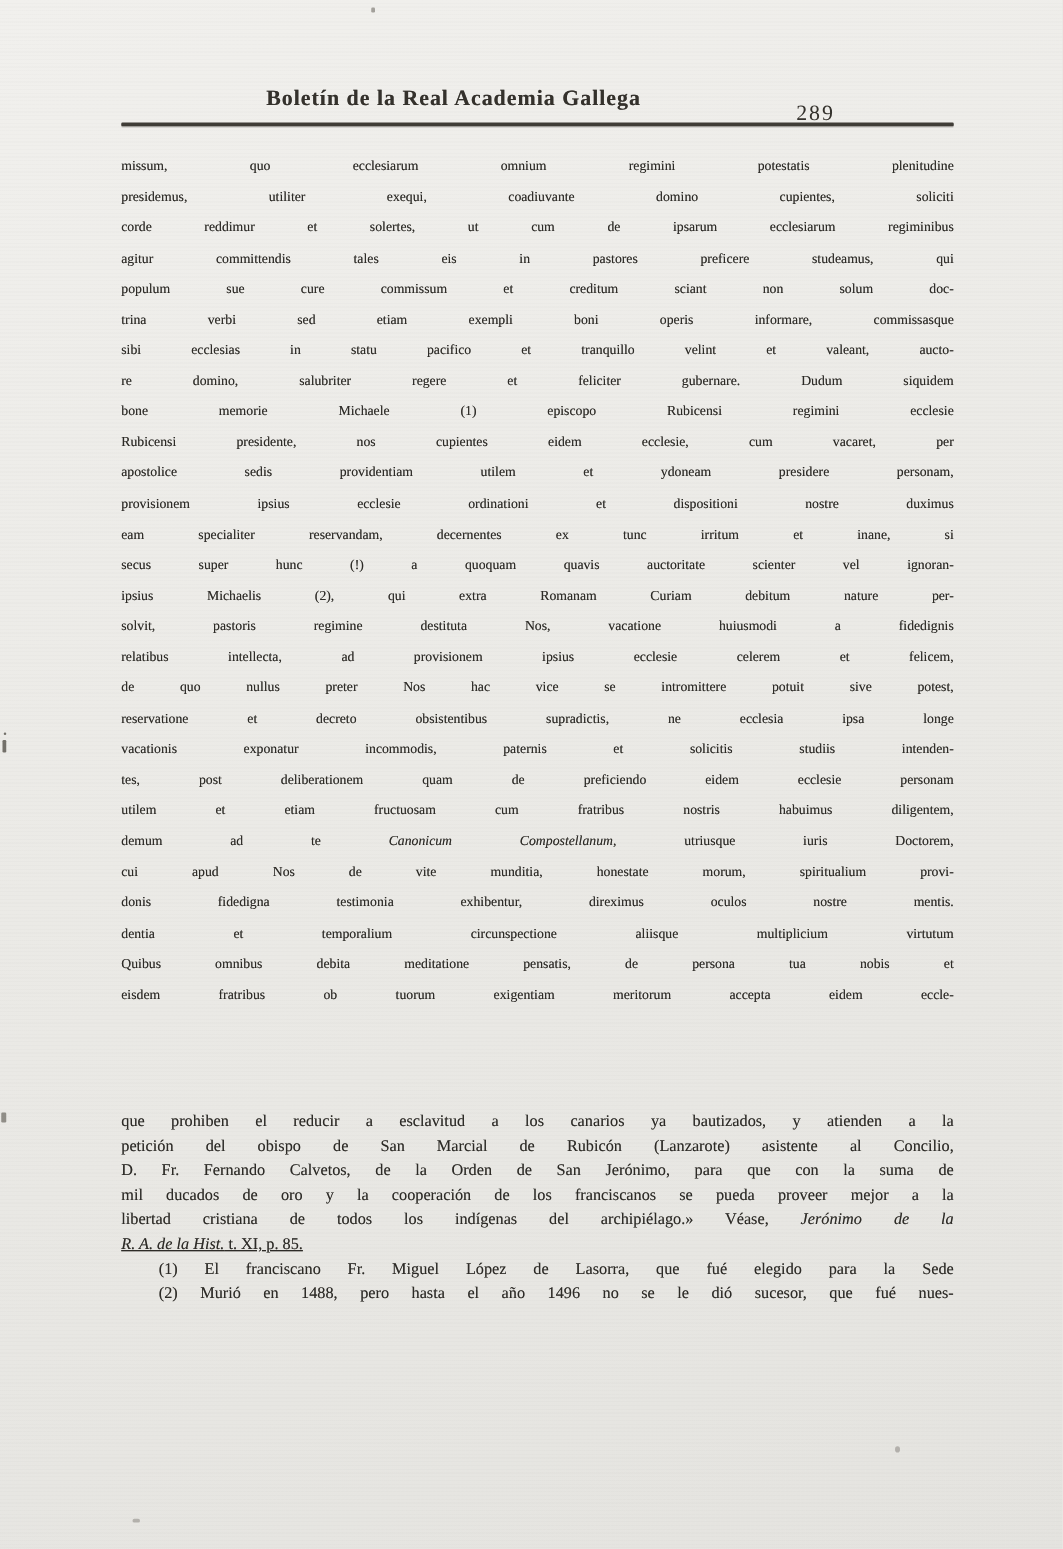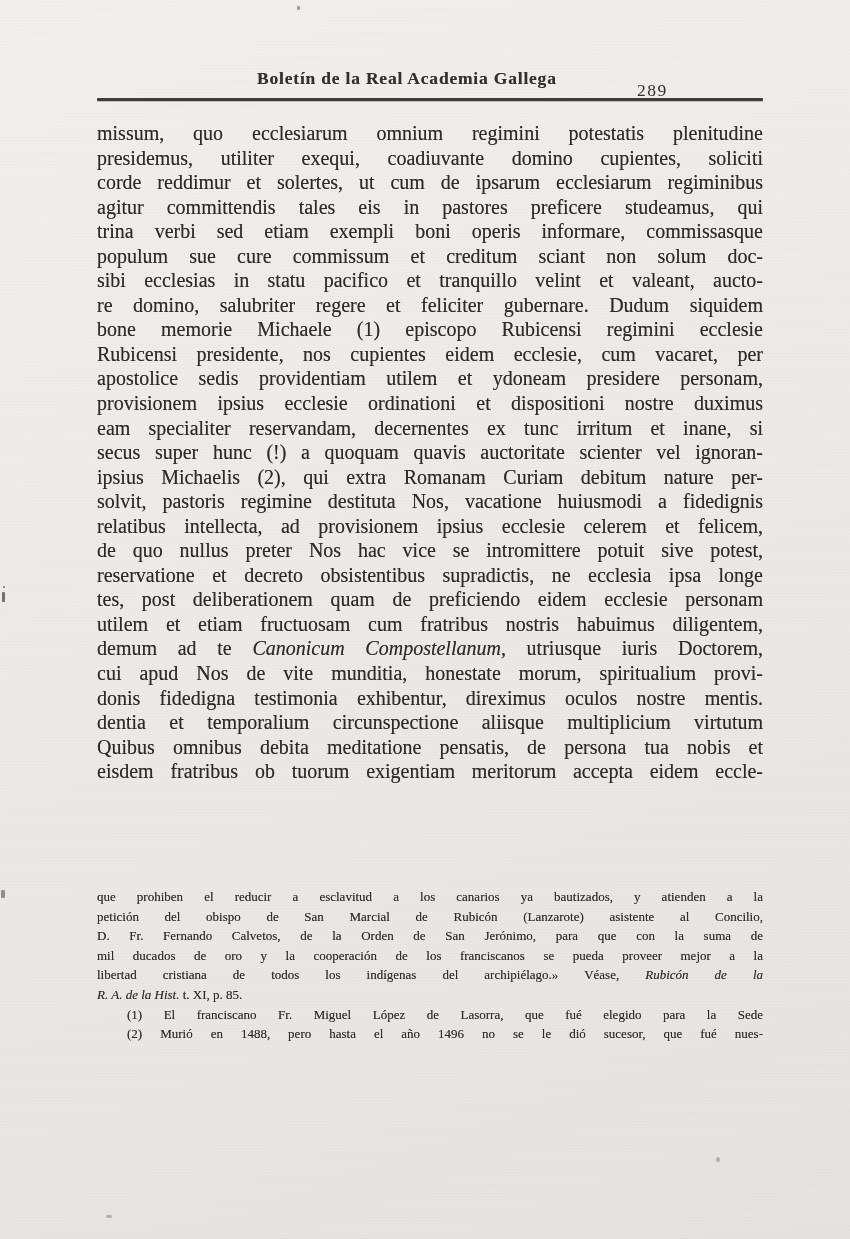--- a/index.html
+++ b/index.html
@@ -18,43 +18,42 @@
     position: absolute; inset: 0; pointer-events: none;
     background:
       repeating-linear-gradient(0deg, rgba(0,0,0,0.012) 0 1px, transparent 1px 3px),
       repeating-linear-gradient(90deg, rgba(255,255,255,0.02) 0 1px, transparent 1px 4px);
   }
   .hdr { position: absolute; top: 68px; left: 97px; width: 666px; height: 26px; font-size: 17.5px; }
   .hdr-title {
     position: absolute; left: 116px; top: 0;
     font-weight: bold; letter-spacing: 0.8px; color: #34312c;
     text-shadow: 0 0 0.5px rgba(50,47,42,0.6);
-    margin-left: 44px;
   }
   .hdr-num { position: absolute; left: 540px; top: 0; letter-spacing: 1.5px; color: #34312c; margin-top: 12px; }
   .hdr-rule {
     position: absolute; top: 98px; left: 97px; width: 666px; height: 3px;
     background: #403d37; border-radius: 1px;
     box-shadow: 0 1px 0 rgba(64,61,55,0.25);
   }
-  .bodytext { position: absolute; top: 121px; left: 97px; width: 666px; font-size: 20px; }
+  .bodytext { position: absolute; top: 121px; left: 97px; width: 666px; font-size: 11px; }
   .bl {
     height: 24.55px; line-height: 24.55px;
     text-align: justify; text-align-last: justify;
     text-shadow: 0 0 0.5px rgba(46,44,40,0.55);
     overflow: visible;
   }
   .fns { position: absolute; top: 887px; left: 97px; width: 666px; font-size: 13px; }
   .fl {
     height: 19.6px; line-height: 19.6px;
     text-align: justify; text-align-last: justify;
     text-shadow: 0 0 0.4px rgba(46,44,40,0.5);
   }
   .fl.indent { padding-left: 30px; }
-  .fl.short { text-align-last: left; }
+  .fl.short { text-align-last: left; text-decoration: underline; }
   .it { font-style: italic; }
   .artifact { position: absolute; background: #55514a; pointer-events: none; }
   .a1 { left: 2px;  top: 592px;  width: 3px; height: 10px; border-radius: 1px; opacity: .8; }
   .a2 { left: 3px;  top: 586px;  width: 2px; height: 2px;  border-radius: 50%; opacity: .8; }
   .a3 { left: 1px;  top: 890px;  width: 4px; height: 8px;  border-radius: 1px; opacity: .6; }
   .a4 { left: 716px; top: 1157px; width: 4px; height: 5px; border-radius: 50%; opacity: .35; }
   .a5 { left: 106px; top: 1215px; width: 6px; height: 3px; border-radius: 2px; opacity: .35; }
   .a6 { left: 297px; top: 6px;   width: 3px; height: 4px;  border-radius: 1px; opacity: .5; }
 </style>
 </head>
@@ -67,51 +66,52 @@
     <span class="hdr-title">Boletín de la Real Academia Gallega</span>
     <span class="hdr-num">289</span>
   </header>
   <div class="hdr-rule"></div>
 
   <main class="bodytext">
     <div class="bl">missum, quo ecclesiarum omnium regimini potestatis plenitudine</div>
     <div class="bl">presidemus, utiliter exequi, coadiuvante domino cupientes, soliciti</div>
     <div class="bl">corde reddimur et solertes, ut cum de ipsarum ecclesiarum regiminibus</div>
     <div class="bl">agitur committendis tales eis in pastores preficere studeamus, qui</div>
+    <div class="bl">populum sue cure commissum et creditum sciant non solum doc-</div>
     <div class="bl">trina verbi sed etiam exempli boni operis informare, commissasque</div>
-    <div class="bl">populum sue cure commissum et creditum sciant non solum doc-</div>
     <div class="bl">sibi ecclesias in statu pacifico et tranquillo velint et valeant, aucto-</div>
     <div class="bl">re domino, salubriter regere et feliciter gubernare. Dudum siquidem</div>
     <div class="bl">bone memorie Michaele (1) episcopo Rubicensi regimini ecclesie</div>
     <div class="bl">Rubicensi presidente, nos cupientes eidem ecclesie, cum vacaret, per</div>
     <div class="bl">apostolice sedis providentiam utilem et ydoneam presidere personam,</div>
     <div class="bl">provisionem ipsius ecclesie ordinationi et dispositioni nostre duximus</div>
     <div class="bl">eam specialiter reservandam, decernentes ex tunc irritum et inane, si</div>
     <div class="bl">secus super hunc (!) a quoquam quavis auctoritate scienter vel ignoran-</div>
     <div class="bl">ipsius Michaelis (2), qui extra Romanam Curiam debitum nature per-</div>
     <div class="bl">solvit, pastoris regimine destituta Nos, vacatione huiusmodi a fidedignis</div>
     <div class="bl">relatibus intellecta, ad provisionem ipsius ecclesie celerem et felicem,</div>
     <div class="bl">de quo nullus preter Nos hac vice se intromittere potuit sive potest,</div>
     <div class="bl">reservatione et decreto obsistentibus supradictis, ne ecclesia ipsa longe</div>
+    <div class="bl">vacationis exponatur incommodis, paternis et solicitis studiis intenden-</div>
     <div class="bl">tes, post deliberationem quam de preficiendo eidem ecclesie personam</div>
     <div class="bl">utilem et etiam fructuosam cum fratribus nostris habuimus diligentem,</div>
     <div class="bl"><span>demum ad te </span><span class="it">Canonicum Compostellanum,</span><span> utriusque iuris Doctorem,</span></div>
     <div class="bl">cui apud Nos de vite munditia, honestate morum, spiritualium provi-</div>
     <div class="bl">donis fidedigna testimonia exhibentur, direximus oculos nostre mentis.</div>
     <div class="bl">dentia et temporalium circunspectione aliisque multiplicium virtutum</div>
     <div class="bl">Quibus omnibus debita meditatione pensatis, de persona tua nobis et</div>
     <div class="bl">eisdem fratribus ob tuorum exigentiam meritorum accepta eidem eccle-</div>
   </main>
 
   <section class="fns">
     <div class="fl">que prohiben el reducir a esclavitud a los canarios ya bautizados, y atienden a la</div>
     <div class="fl">petición del obispo de San Marcial de Rubicón (Lanzarote) asistente al Concilio,</div>
     <div class="fl">D. Fr. Fernando Calvetos, de la Orden de San Jerónimo, para que con la suma de</div>
     <div class="fl">mil ducados de oro y la cooperación de los franciscanos se pueda proveer mejor a la</div>
-    <div class="fl"><span>libertad cristiana de todos los indígenas del archipiélago.» Véase, </span><span class="it">Rubicón de la</span></div>
+    <div class="fl"><span>libertad cristiana de todos los indígenas del archipiélago.» Véase, </span><span class="it">Jerónimo de la</span></div>
     <div class="fl short"><span class="it">R. A. de la Hist.</span><span> t. XI, p. 85.</span></div>
     <div class="fl indent">(1) El franciscano Fr. Miguel López de Lasorra, que fué elegido para la Sede</div>
     <div class="fl indent">(2) Murió en 1488, pero hasta el año 1496 no se le dió sucesor, que fué nues-</div>
   </section>
 
   <div class="artifact a1"></div>
   <div class="artifact a2"></div>
   <div class="artifact a3"></div>
   <div class="artifact a4"></div>
   <div class="artifact a5"></div>

